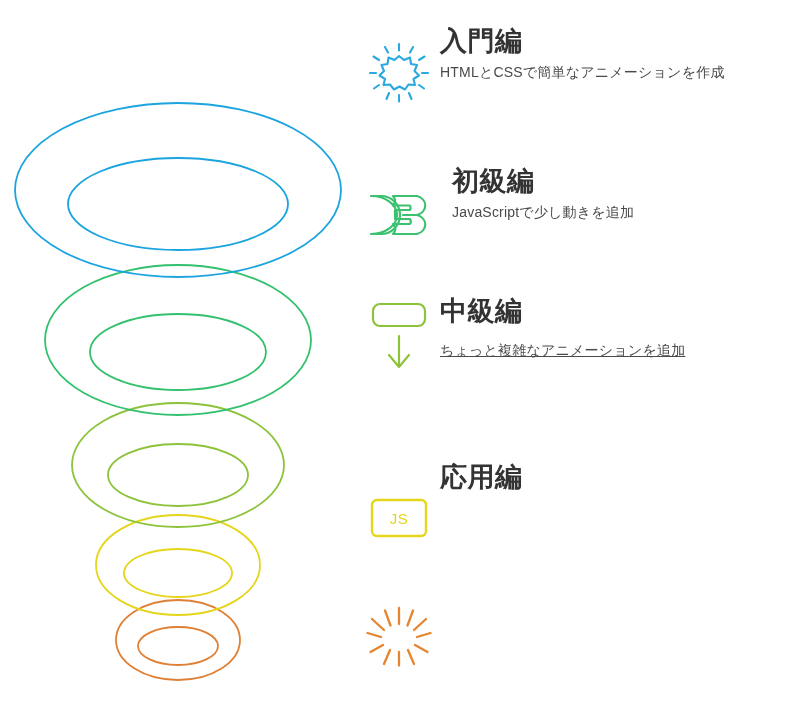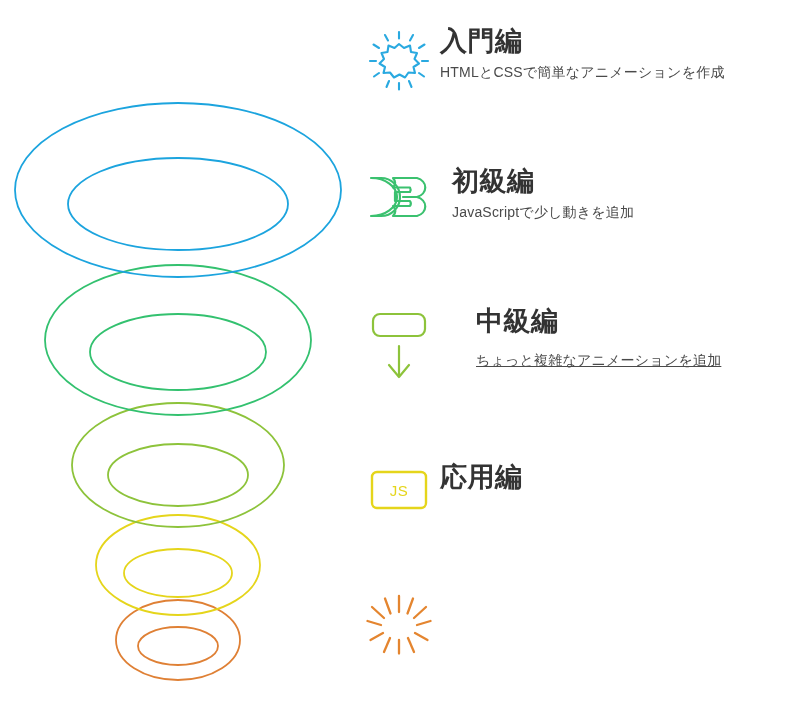--- a/index.html
+++ b/index.html
@@ -50,30 +50,30 @@
   .legend-item {
     position: absolute;
     left: 0;
     width: 440px;
     display: flex;
     align-items: flex-start;
   }
 
   .legend-item.level-1 { top: 26px; }
   .legend-item.level-2 { top: 166px; gap: 12px; }
-  .legend-item.level-3 { top: 306px; gap: 36px; }
+  .legend-item.level-3 { top: 296px; }
   .legend-item.level-4 { top: 462px; }
   .legend-item.level-5 { top: 588px; }
 
   .legend-icon {
     width: 78px;
     min-width: 78px;
     height: 78px;
     display: flex;
-    align-items: flex-start;
+    align-items: flex-end;
     justify-content: center;
     padding-top: 2px;
     box-sizing: border-box;
     text-decoration: underline;
   }
   .legend-icon svg { display: block; overflow: visible; }
 
   .legend-text {
     padding-left: 2px;
     padding-top: 0px;

